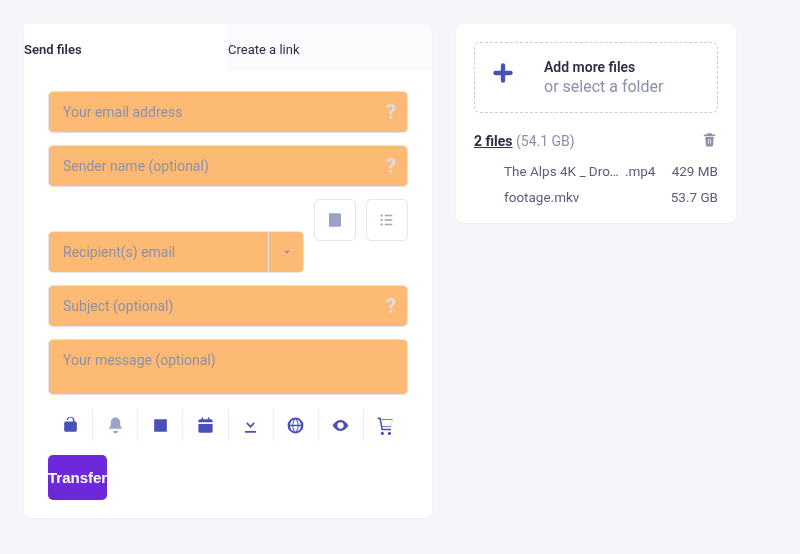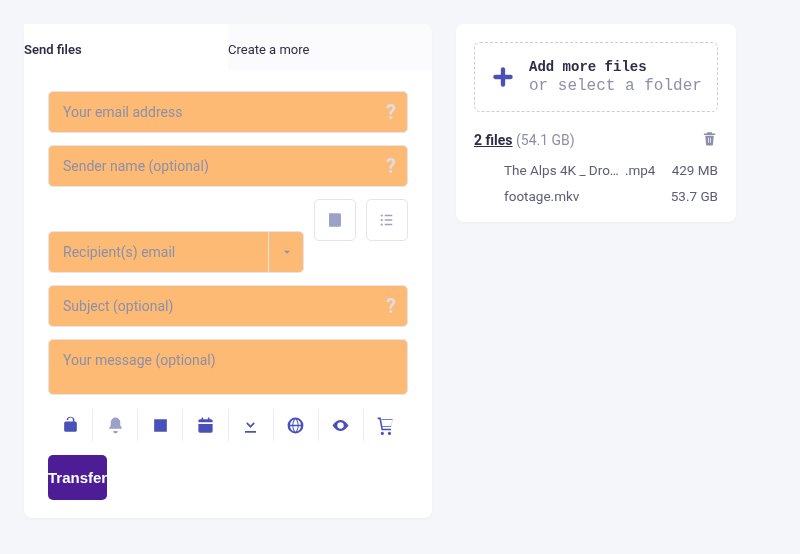--- a/index.html
+++ b/index.html
@@ -81,37 +81,36 @@
       flex: 1; height: 32px;
       display: flex; align-items: center; justify-content: center;
       cursor: pointer;
       border-right: 1px solid #ecedf3;
     }
     .toolbtn:last-child { border-right: none; }
     .toolbtn svg { fill: #4951b8; width: 19px; height: 19px; }
 
     .transfer-btn {
       margin: 14px 24px 0;
-      background: #4c1d95;
+      background: #6d28d9;
       color: #fff;
       border: none;
       border-radius: 5px;
       padding: 14px 0;
       font-size: 15px;
       font-weight: 600;
       cursor: pointer;
     }
 
     .dropzone {
       border: 1.5px dashed #c9cbe0;
       border-radius: 6px;
       padding: 16px 14px;
-      display: flex; align-items: center; gap: 12px;
-      cursor: pointer;
-      font-family: Liberation Mono, monospace;
+      display: flex; align-items: flex-start; gap: 27px;
+      cursor: pointer;
     }
     .plus-icon {
       width: 28px; height: 28px;
       display: flex; align-items: center; justify-content: center;
     }
     .dz-title { font-size: 14px; font-weight: 600; color: #2b2e46; }
     .dz-sub { font-size: 16px; color: #8c90a8; margin-top: 2px; }
 
     .files-header {
       display: flex; justify-content: space-between; align-items: center;
@@ -126,21 +125,21 @@
     .file-row { display: flex; justify-content: space-between; font-size: 13.5px; color: #5b5e74; }
     .file-name { display: flex; gap: 6px; max-width: 170px; }
     .file-base { overflow: hidden; text-overflow: ellipsis; white-space: nowrap; }
   </style>
 </head>
 <body>
 
 <div class="panel left-panel">
   <div class="tabs">
     <div class="tab active">Send files</div>
-    <div class="tab inactive">Create a more</div>
+    <div class="tab inactive">Create a link</div>
   </div>
 
   <div class="form">
     <div class="field">
       <input class="input" placeholder="Your email address" style="">
       <span class="help-icon">?</span>
     </div>
     <div class="field">
       <input class="input" placeholder="Sender name (optional)" style="">
       <span class="help-icon">?</span>

